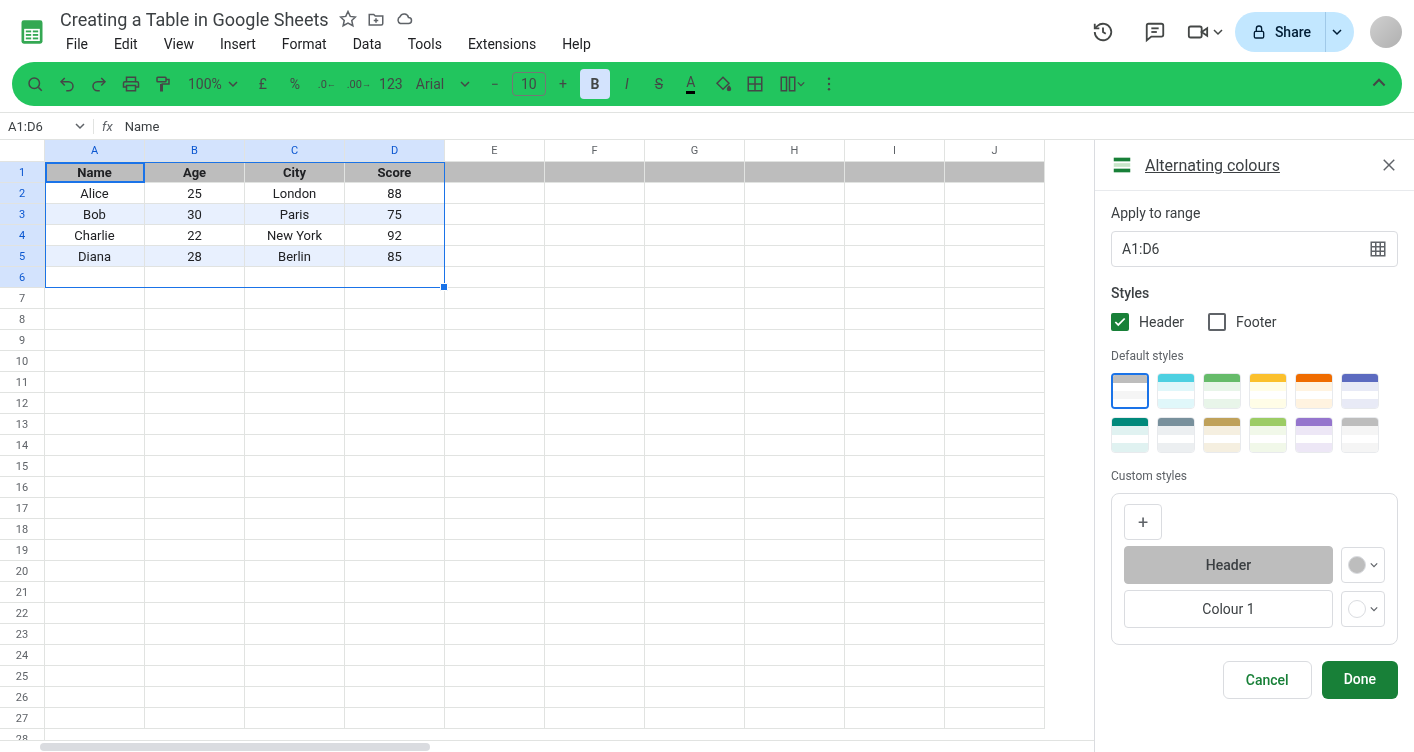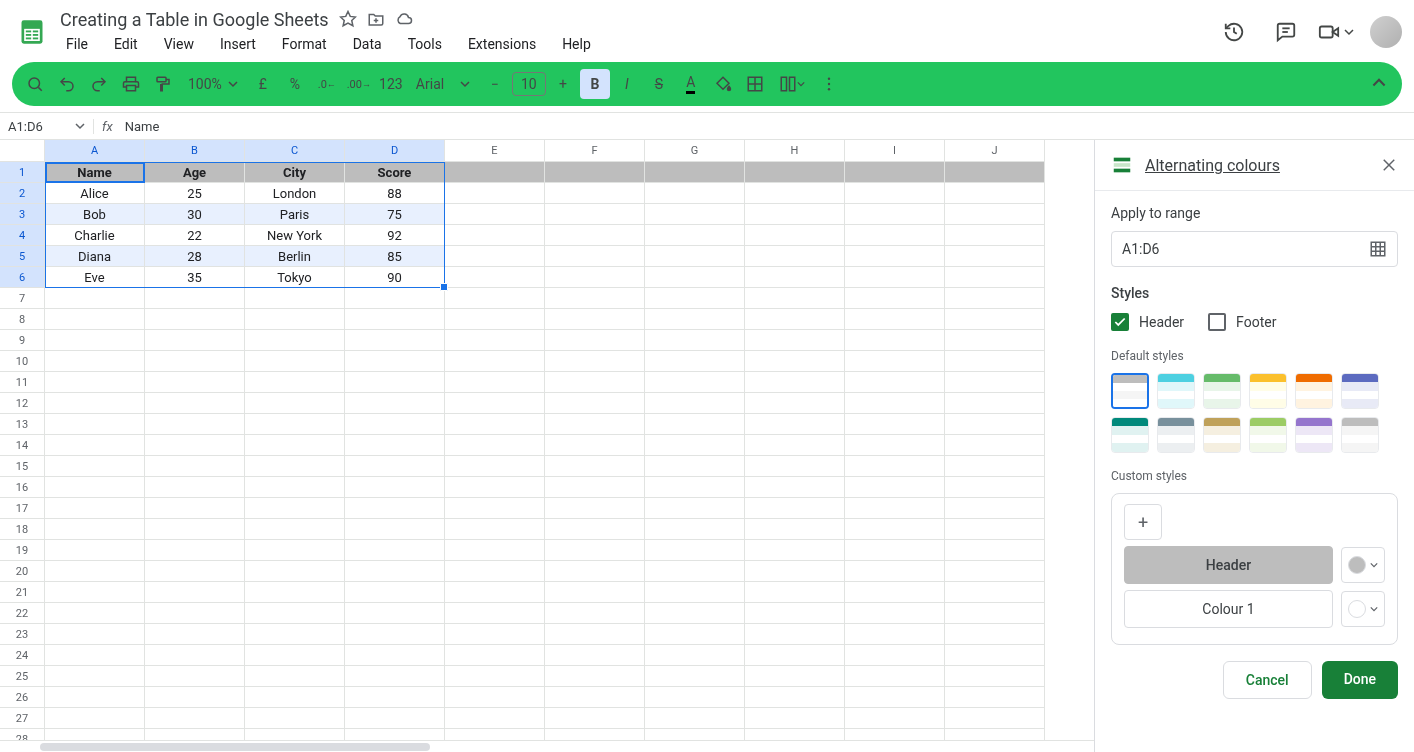--- a/index.html
+++ b/index.html
@@ -167,20 +167,34 @@
       </div>
     <div class="tr-btn" style="width:auto;gap:4px">
         <svg width="22" height="22" viewBox="0 0 24 24" fill="none" stroke="currentColor" stroke-width="2">
           <rect x="2" y="6" width="14" height="12" rx="2"></rect>
           <path d="m22 8-6 4 6 4z"></path>
         </svg>
         <svg width="10" height="10" viewBox="0 0 10 10">
           <path d="M1 3l4 4 4-4" fill="none" stroke="currentColor" stroke-width="1.5"></path>
         </svg>
       </div>
+    <div class="share-group">
+      <div class="share-btn">
+        <svg width="16" height="16" viewBox="0 0 24 24" fill="none" stroke="#001d35" stroke-width="2">
+            <rect x="5" y="11" width="14" height="10" rx="2"></rect>
+            <path d="M8 11V7a4 4 0 0 1 8 0v4"></path>
+          </svg>
+        <span>Share</span>
+      </div>
+      <div class="share-drop">
+          <svg width="10" height="10" viewBox="0 0 10 10">
+            <path d="M1 3l4 4 4-4" fill="none" stroke="#001d35" stroke-width="1.5"></path>
+          </svg>
+        </div>
+    </div>
     <div class="avatar"></div>
   </div>
 </div>
 
 <div class="toolbar">
   <div class="tb-btn">
       <svg width="18" height="18" viewBox="0 0 24 24" fill="none" stroke="currentColor" stroke-width="2">
         <circle cx="11" cy="11" r="7"></circle>
         <line x1="21" y1="21" x2="16.5" y2="16.5"></line>
       </svg>
@@ -391,32 +405,20 @@
             <div class="cell d">28</div>
             <div class="cell d">Berlin</div>
             <div class="cell d">85</div>
             <div class="cell"></div>
             <div class="cell"></div>
             <div class="cell"></div>
             <div class="cell"></div>
             <div class="cell"></div>
             <div class="cell"></div>
           </div>
-          <div class="row odd">
-            <div class="cell d">Eve</div>
-            <div class="cell d">35</div>
-            <div class="cell d">Tokyo</div>
-            <div class="cell d">90</div>
-            <div class="cell"></div>
-            <div class="cell"></div>
-            <div class="cell"></div>
-            <div class="cell"></div>
-            <div class="cell"></div>
-            <div class="cell"></div>
-          </div>
           <div class="row even">
             <div class="cell"></div>
             <div class="cell"></div>
             <div class="cell"></div>
             <div class="cell"></div>
             <div class="cell"></div>
             <div class="cell"></div>
             <div class="cell"></div>
             <div class="cell"></div>
             <div class="cell"></div>

